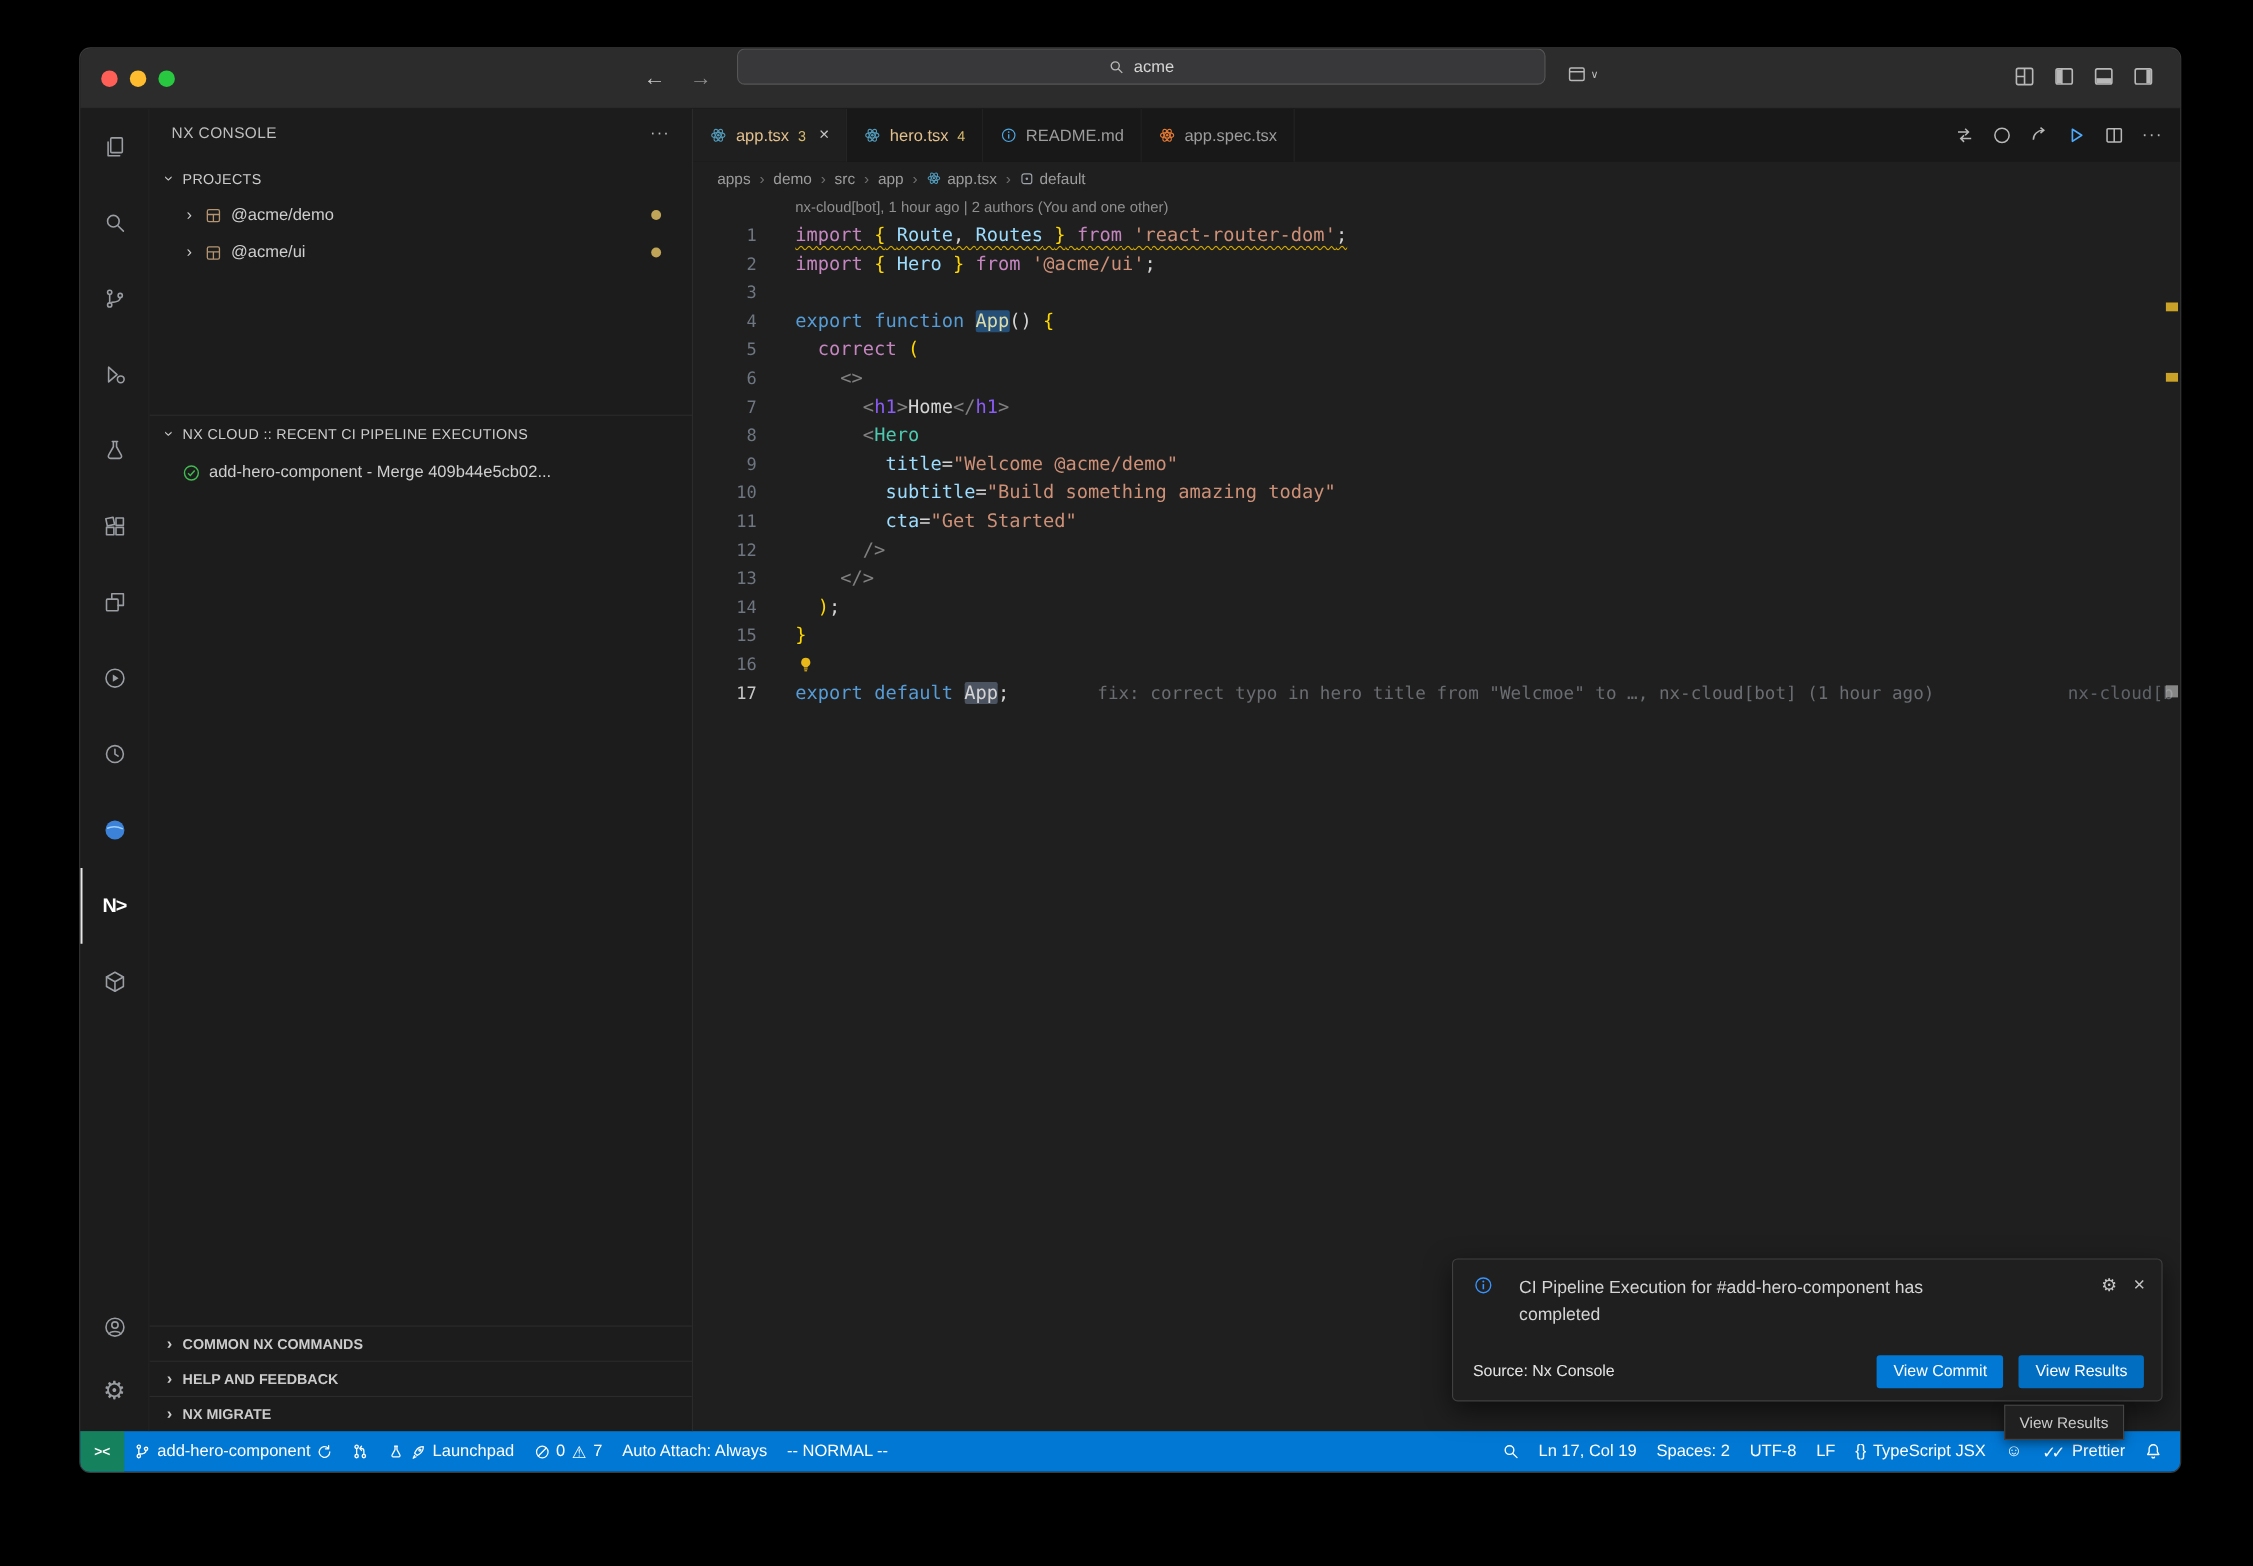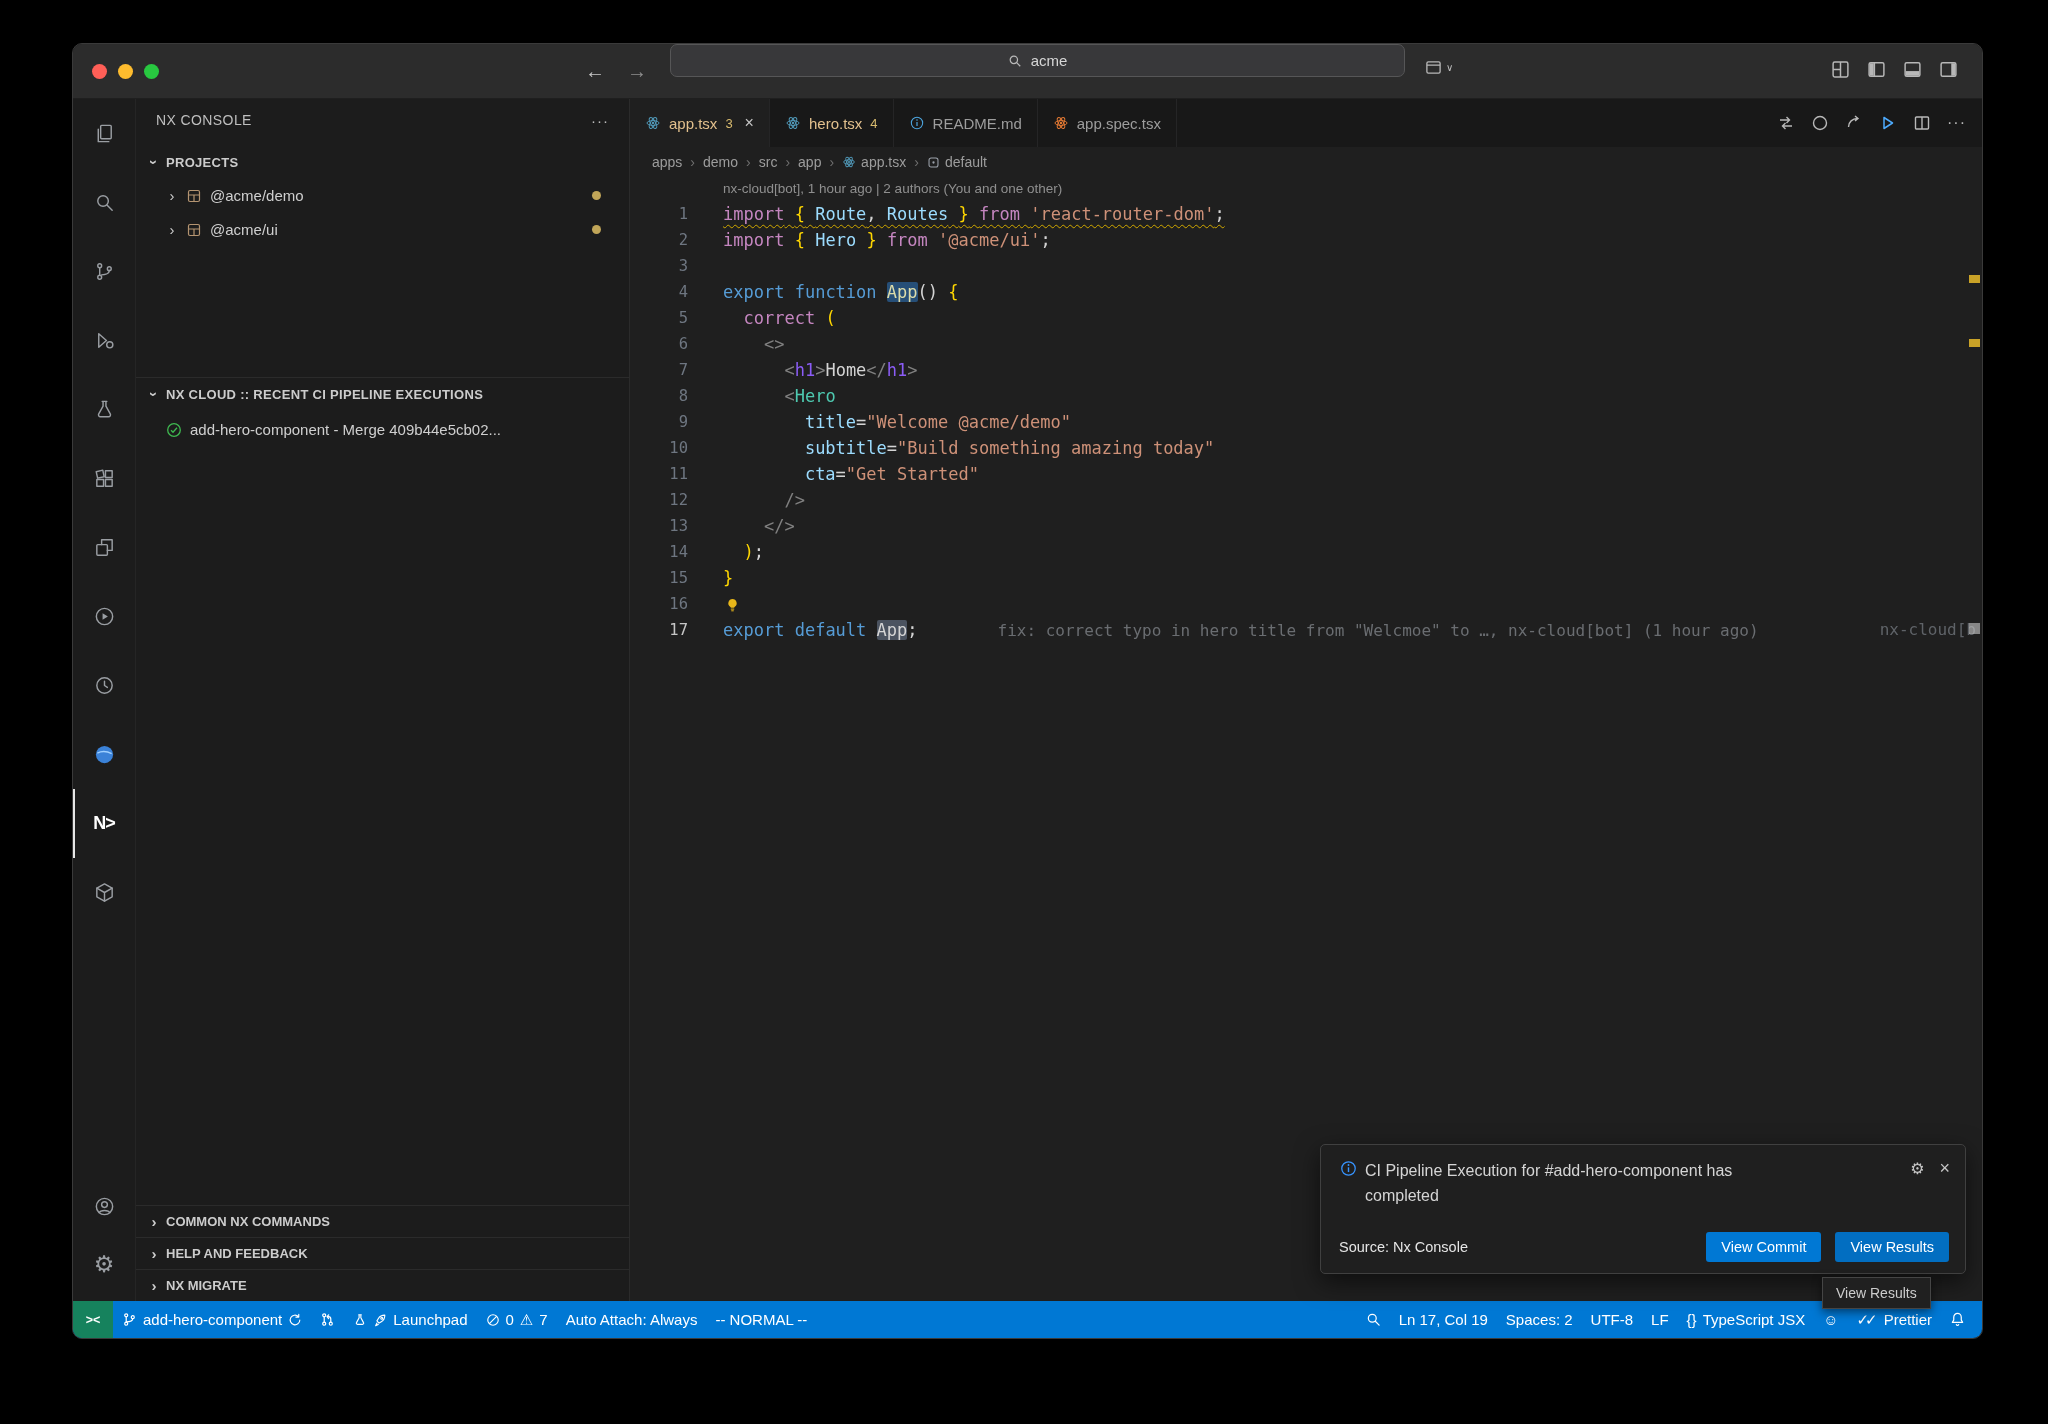--- a/index.html
+++ b/index.html
@@ -26,21 +26,21 @@
 .ab-item{height:69px;display:flex;align-items:center;justify-content:center}
 .ab-item.active{box-shadow:inset 2px 0 0 #e7e7e7}
 .nx-logo{color:#fff;font-weight:700;font-size:18px;letter-spacing:-1px}
 .ab-bottom{position:absolute;bottom:8px;left:0;right:0}
 .ab-bottom .ab-item{height:58px}
 .gear-glyph{font-size:23px;color:#9a9ea3}
 
 .sidebar{width:494px;background:#1c1c1c;border-right:1px solid #2b2b2b;position:relative;color:#cccccc}
 .sb-title{position:absolute;top:0;left:0;right:0;height:42px;display:flex;align-items:center;padding:0 20px;font-size:14px;color:#bfbfbf;letter-spacing:.4px}
 .sb-more{margin-left:auto;color:#bdbdbd;font-size:15px;letter-spacing:1px}
-.sec-head{display:flex;align-items:center;gap:6px;font-weight:700;font-size:13px;color:#cccccc;letter-spacing:.3px}
+.sec-head{display:flex;align-items:center;gap:6px;font-weight:400;font-size:13px;color:#cccccc;letter-spacing:.3px}
 .chev{font-size:15px;color:#cccccc;display:inline-block;width:12px;text-align:center}
 .chev.open{transform:rotate(90deg)}
 .sb-proj-head{position:absolute;top:48px;left:12px;height:30px}
 .sb-item{position:absolute;left:0;right:0;height:33px;display:flex;align-items:center;gap:8px;padding-left:30px;font-size:15px;color:#cfcfcf}
 .sb-item .dot{margin-left:auto;margin-right:28px;width:9px;height:9px;border-radius:50%;background:#c0a558}
 .cloud-head{position:absolute;top:278px;left:0;right:0;height:34px;border-top:1px solid #2b2b2b;padding-left:12px}
 .cloud-item{top:314px}
 .sb-bottom{position:absolute;bottom:0;left:0;right:0}
 .sb-bsec{height:32px;border-top:1px solid #2b2b2b;display:flex;align-items:center;gap:6px;padding-left:12px;font-weight:700;font-size:13px;color:#cccccc}
 
@@ -68,21 +68,21 @@
 .tk-pl{color:#d4d4d4}.tk-b1{color:#ffd700}
 .hl4{background:#264f78;border-radius:2px}
 .hl17{background:#4b5360;border-radius:2px}
 .blame{color:#6a6d71;margin-left:80px;font-size:16px}
 .blame-right{position:absolute;right:6px;top:0;color:#5f6368;font-size:16px}
 .bulb{display:inline-block;vertical-align:middle;margin-left:2px}
 .ruler{position:absolute;right:0;top:78px;bottom:0;width:15px}
 .ruler .mk{position:absolute;left:2px;width:11px;height:8px}
 
 .toast{position:absolute;left:1247px;top:1100px;width:646px;height:130px;background:#1f1f1f;border:1px solid #404040;border-radius:5px;box-shadow:0 8px 24px rgba(0,0,0,.55);z-index:5;padding:14px 18px}
-.nt-row1{display:flex;gap:7px;align-items:flex-start}
+.nt-row1{display:flex;gap:23px;align-items:flex-start}
 .nt-msg{max-width:410px;color:#d5d5d5;font-size:16px;line-height:1.55}
 .nt-ics{position:absolute;top:13px;right:15px;display:flex;gap:15px;align-items:center;color:#c5c5c5}
 .nt-gear{font-size:16px}
 .nt-close{font-size:18px}
 .nt-row2{position:absolute;left:18px;right:16px;bottom:11px;display:flex;align-items:center}
 .nt-src{color:#e5e5e5;font-size:14.5px;margin-right:auto}
 .btn{background:#0078d4;color:#fff;font-size:14.5px;padding:7px 15px;border-radius:3px;margin-left:14px}
 .btn.alt{background:#026ec1}
 .tooltip{position:absolute;left:1749px;top:1233px;background:#202020;border:1px solid #454545;padding:7px 13px;color:#cccccc;font-size:14px;z-index:50;box-shadow:0 3px 10px rgba(0,0,0,.5)}
 

